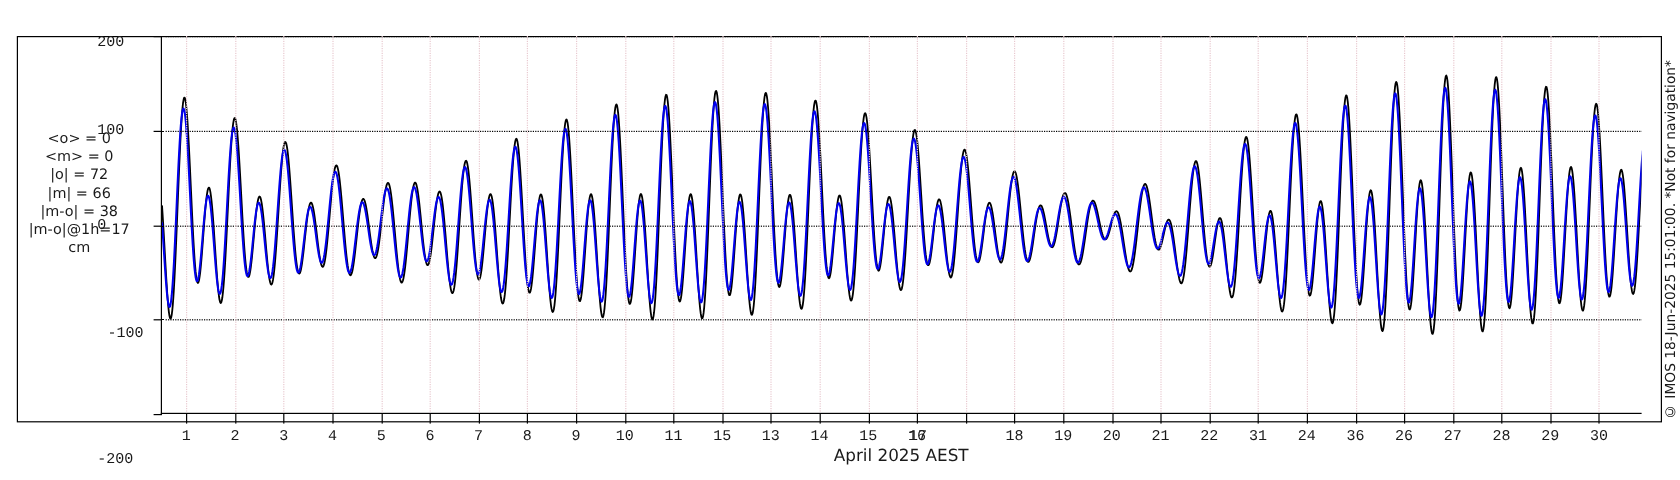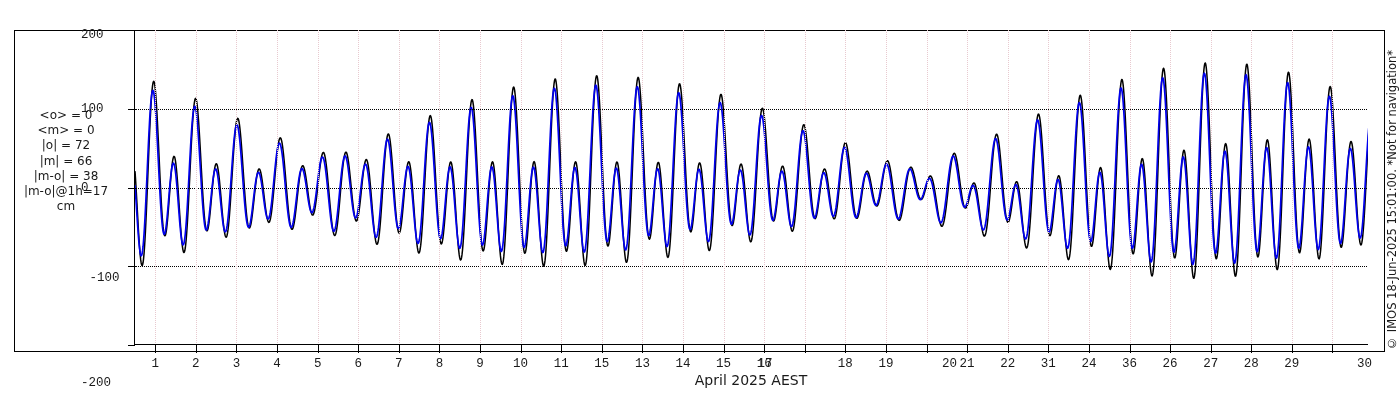--- a/index.html
+++ b/index.html
@@ -172,41 +172,41 @@
       <div class="xlabel" style="left: 588.586px;">15</div>
       <div class="xtick" style="left: 629.178px;"></div>
       <div class="xlabel" style="left: 629.178px;">16</div>
       <div class="xtick" style="left: 669.77px;"></div>
       <div class="xlabel" style="left: 630px; text-align: right;">17</div>
       <div class="xtick" style="left: 710.362px;"></div>
       <div class="xlabel" style="left: 710.362px;">18</div>
       <div class="xtick" style="left: 750.954px;"></div>
       <div class="xlabel" style="left: 750.954px;">19</div>
       <div class="xtick" style="left: 791.546px;"></div>
-      <div class="xlabel" style="left: 791.546px; margin-left: 23px;">20</div>
+      <div class="xlabel" style="left: 791.546px;">20</div>
       <div class="xtick" style="left: 832.138px;"></div>
       <div class="xlabel" style="left: 832.138px;">21</div>
       <div class="xtick" style="left: 872.73px;"></div>
       <div class="xlabel" style="left: 872.73px;">22</div>
       <div class="xtick" style="left: 913.322px;"></div>
       <div class="xlabel" style="left: 913.322px;">31</div>
       <div class="xtick" style="left: 953.914px;"></div>
       <div class="xlabel" style="left: 953.914px;">24</div>
       <div class="xtick" style="left: 994.507px;"></div>
       <div class="xlabel" style="left: 994.507px;">36</div>
       <div class="xtick" style="left: 1035.1px;"></div>
       <div class="xlabel" style="left: 1035.1px;">26</div>
       <div class="xtick" style="left: 1075.69px;"></div>
       <div class="xlabel" style="left: 1075.69px;">27</div>
       <div class="xtick" style="left: 1116.28px;"></div>
       <div class="xlabel" style="left: 1116.28px;">28</div>
       <div class="xtick" style="left: 1156.88px;"></div>
       <div class="xlabel" style="left: 1156.88px;">29</div>
       <div class="xtick" style="left: 1197.47px;"></div>
-      <div class="xlabel" style="left: 1197.47px; margin-left: 32px;">30</div>
+      <div class="xlabel" style="left: 1197.47px;">30</div>
     </div>
 
   <div class="xaxis-title">April 2025 AEST</div>
 
   <div class="credit">
     <span>© IMOS 18-Jun-2025 15:01:00. *Not for navigation*</span>
   </div>
 
 </div>
 

